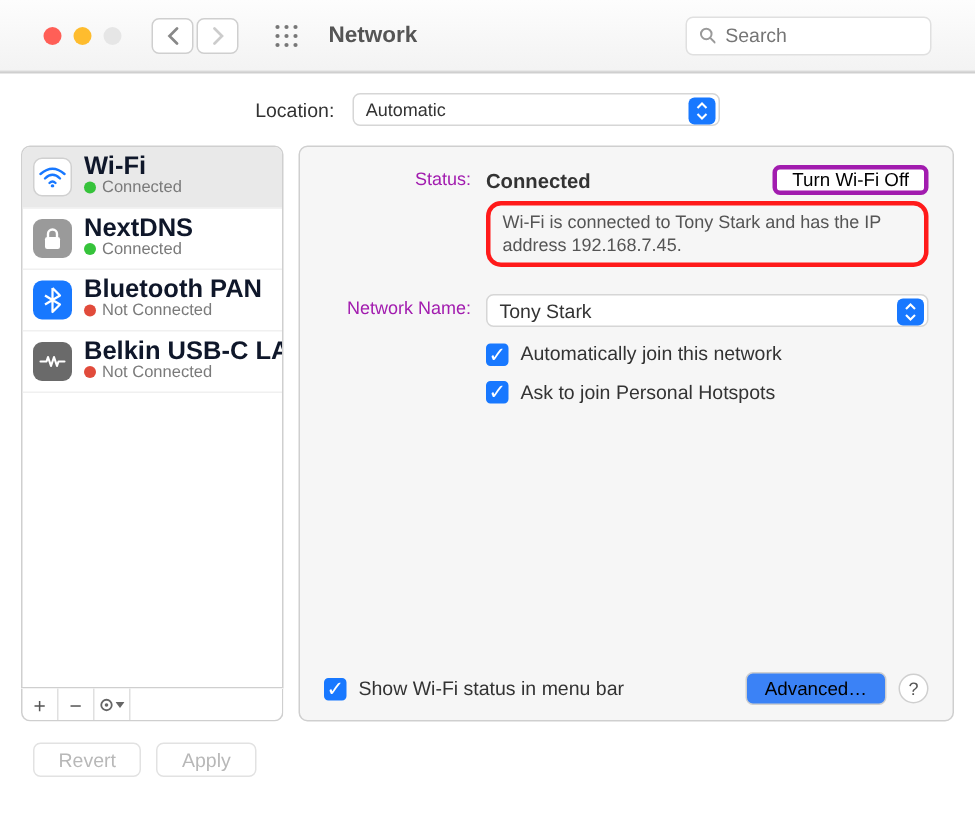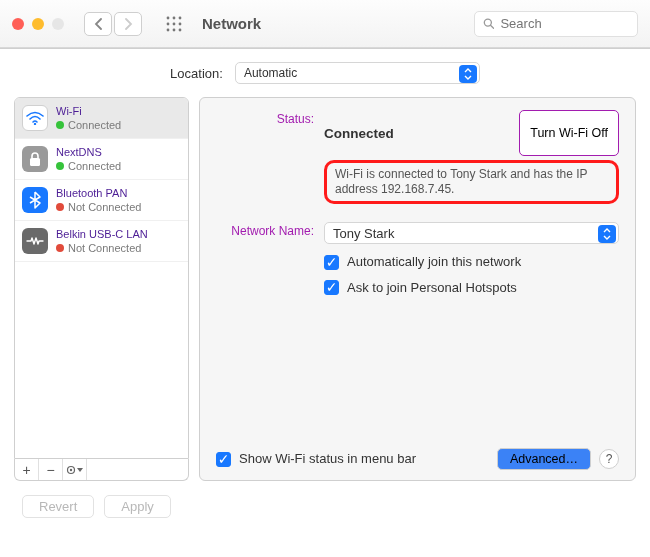--- a/index.html
+++ b/index.html
@@ -11,21 +11,21 @@
     width: 650px;
     height: 557px;
     overflow: hidden;
   }
   .titlebar {
     height: 48px;
     background: linear-gradient(#fdfdfd,#f3f3f3);
     border-bottom: 1px solid #d8d8d8;
     display: flex;
     align-items: center;
-    padding: 0 12px;
+    padding: 0 29px;
     gap: 8px;
   }
   .traffic { display:flex; gap:8px; align-items:center; }
   .tl { width:12px; height:12px; border-radius:50%; }
   .red{background:#ff5f57;}
   .yel{background:#febc2e;}
   .grn{background:#e6e6e6;}
   .navbtns{ display:flex; gap:2px; margin-left:12px;}
   .navbtn{ width:28px;height:24px;border:1px solid #cfcfcf;background:#fff;border-radius:5px;display:flex;align-items:center;justify-content:center;color:#888;}
   .navbtn:last-child{color:#bbb;}
@@ -43,35 +43,35 @@
   .sidebar{width:175px;}
   .svclist{border:1px solid #cfcfcf;border-radius:6px 6px 0 0;background:#fff;height:362px;overflow:hidden;}
   .svc{display:flex;align-items:center;gap:8px;padding:6px 7px;border-bottom:1px solid #f0f0f0;}
   .svc.sel{background:#e9e9e9;}
   .svcicon{width:26px;height:26px;border-radius:6px;display:flex;align-items:center;justify-content:center;color:#fff;flex:0 0 26px;}
   .svcicon.wifi{background:#fff;border:1px solid #d0d0d0;}
   .svcicon.lock{background:#9a9a9a;}
   .svcicon.bt{background:#1878ff;}
   .svcicon.eth{background:#6a6a6a;}
   .svcinfo{display:flex;flex-direction:column;line-height:14px;}
-  .svcname{font-size:11px;color:#4c1d95;font-weight:400;white-space:nowrap;}
+  .svcname{font-size:17px;color:#0f172a;font-weight:700;white-space:nowrap;}
   .svcstat{display:flex;align-items:center;gap:4px;font-size:11px;color:#7a7a7a;}
   .dot{width:8px;height:8px;border-radius:50%;}
   .dot.g{background:#36c33b;}
   .dot.r{background:#e14b3b;}
   .sbfooter{display:flex;border:1px solid #cfcfcf;border-top:none;border-radius:0 0 6px 6px;background:#fff;height:22px;}
   .sbbtn{width:24px;display:flex;align-items:center;justify-content:center;border-right:1px solid #e0e0e0;font-size:14px;color:#555;}
   .sbbtn.gear{font-size:12px;gap:1px;}
   .detail{flex:1;border:1px solid #cfcfcf;border-radius:6px;background:#f6f6f6;padding:12px 16px 10px 16px;height:384px;position:relative;}
   .drow{display:flex;align-items:flex-start;margin-bottom:6px;}
   .dlabel{width:108px;text-align:right;padding-right:10px;font-size:12px;color:#a21caf;padding-top:2px;}
   .dcontent{flex:1;}
   .statusline{display:flex;align-items:center;gap:10px;}
   .statusval{font-weight:600;font-size:13.5px;flex:1;}
-  .togglebtn{background:#fff;border:1px solid #a21caf;border-radius:5px;padding:15px 10px;font-size:12.5px;}
+  .togglebtn{background:#fff;border:3px solid #a21caf;border-radius:5px;padding:0 10px;font-size:12.5px;}
   .highlightbox{border:3px solid #ff1a1a;border-radius:10px;padding:4px 8px;margin-top:4px;margin-bottom:12px;font-size:12px;color:#555;line-height:15px;}
   .nnselect{position:relative;height:22px;border:1px solid #d6d6d6;border-radius:5px;background:#fff;display:flex;align-items:center;padding:0 26px 0 8px;font-size:13px;width:100%;}
   .cbrow{display:flex;align-items:flex-start;gap:8px;margin:10px 0 0 0;font-size:13px;}
   .cb{width:15px;height:15px;border-radius:3px;border:1px solid #c0c0c0;background:#fff;flex:0 0 15px;display:flex;align-items:center;justify-content:center;margin-top:0.5px;}
   .cb.checked{background:#1878ff;border-color:#1878ff;color:#fff;font-size:14px;line-height:11px;}
   .cbtext{flex:1;}
   .hint{font-size:11px;color:#777;line-height:13px;margin-top:3px;}
   .detailfoot{position:absolute;left:16px;right:16px;bottom:10px;display:flex;align-items:center;gap:8px;}
   .detailfoot .cbrow{margin:0;}
   .advbtn{background:#3b82f6;border:1px solid #cfcfcf;border-radius:5px;padding:3px 12px;font-size:12.5px;}

